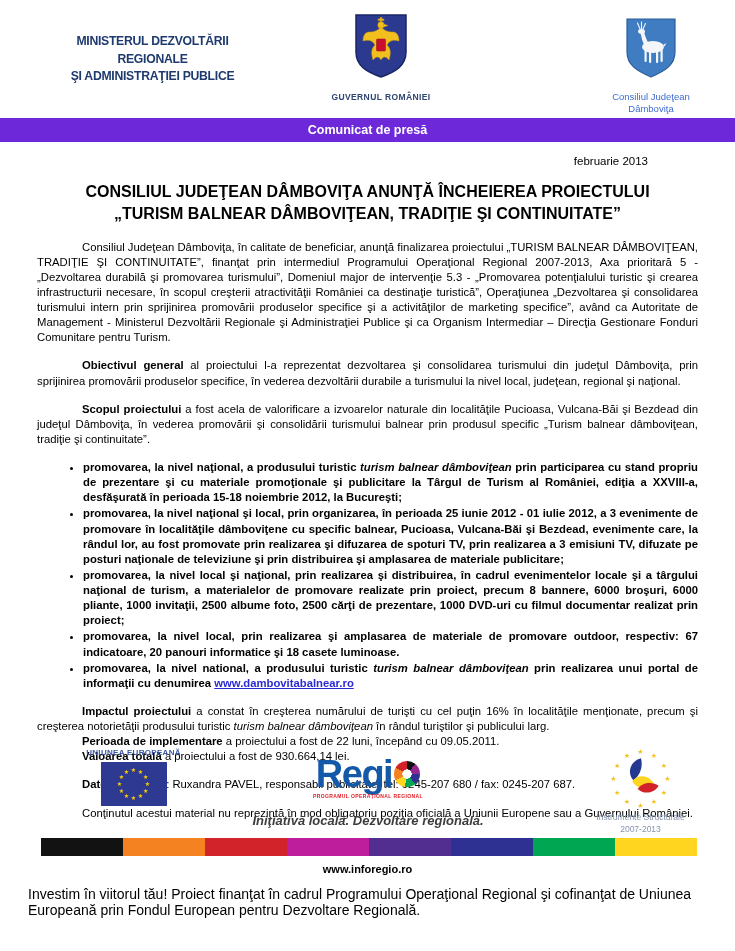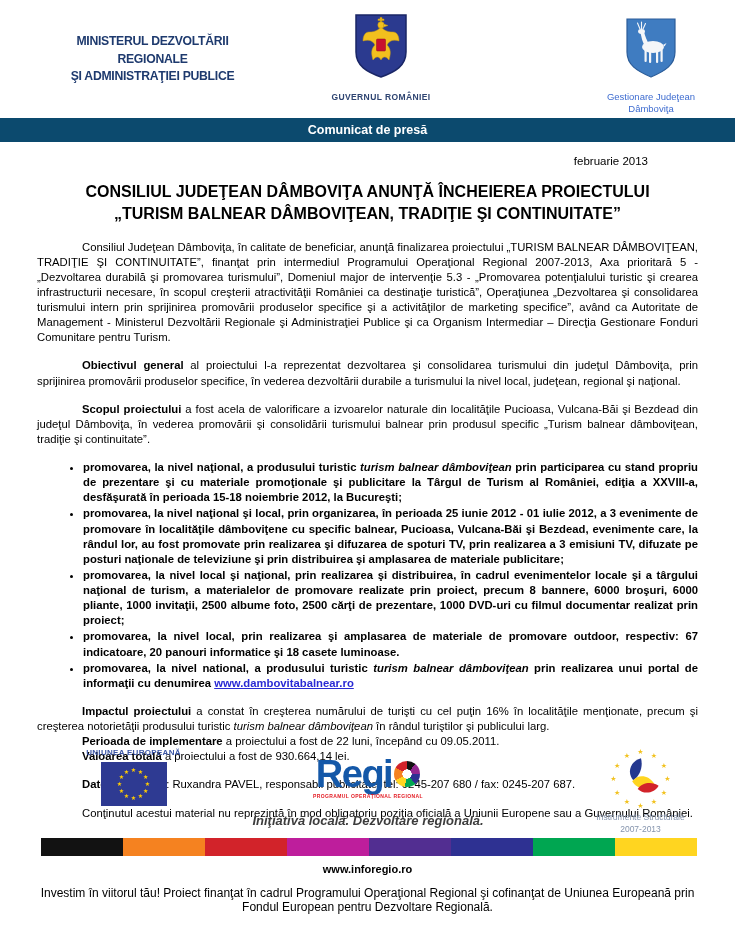--- a/index.html
+++ b/index.html
@@ -14,21 +14,21 @@
     position: absolute; left: 40px; top: 32px; width: 225px;
     text-align: center; font-weight: 700; font-size: 13px; line-height: 1.35;
     color: #1e3a6e; letter-spacing: -0.3px; transform: scaleX(0.94); transform-origin: center;
   }
   .gov-block { position: absolute; left: 320px; top: 14px; width: 122px; text-align: center; }
   .gov-label { margin-top: 10px; font-size: 8.5px; font-weight: 700; color: #2f4572; letter-spacing: .4px; }
   .county-block { position: absolute; left: 592px; top: 18px; width: 118px; text-align: center; }
   .county-label { margin-top: 9px; font-size: 9.5px; line-height: 1.3; color: #3e6cd0; }
   .press-bar {
     position: absolute; top: 118px; left: 0; right: 0; height: 24px;
-    background: #0c4a6e; color: #fff; text-align: center;
+    background: #6d28d9; color: #fff; text-align: center;
     font-weight: 700; font-size: 12.5px; line-height: 24px;
   }
   
   .content { position: absolute; top: 150px; left: 37px; width: 661px; font-size: 11.3px; line-height: 1.34; }
   .date-line { text-align: right; padding-right: 50px; font-size: 11.5px; margin: 4px 0 12px; }
   .doc-title { text-align: center; font-weight: 700; font-size: 16px; line-height: 1.35; margin-bottom: 15px; }
   .para { text-align: justify; text-indent: 45px; margin-bottom: 13px; }
   .para.tight { margin-bottom: 0; }
   .lead { font-weight: 700; }
   .it { font-style: italic; }
@@ -52,21 +52,21 @@
   }
   .regio-sub { font-size: 5px; font-weight: 700; color: #e31b23; letter-spacing: .4px; margin-top: 1px; }
   .regio-tagline { font-size: 13px; font-style: italic; font-weight: 700; color: #3d3d3d; margin-top: 14px; }
   .is-block { position: absolute; left: 568px; top: 748px; width: 145px; text-align: center; }
   .is-stars { position: relative; width: 80px; height: 62px; margin: 0 auto; }
   .is-swoosh { position: absolute; left: 18px; top: 8px; }
   .is-label { font-size: 8.5px; color: #8594ad; line-height: 1.4; margin-top: 2px; }
   .color-bar { position: absolute; top: 838px; left: 41px; width: 656px; height: 18px; display: flex; }
   .bar-seg { flex: 1; }
   .site-line { position: absolute; top: 863px; left: 0; right: 0; text-align: center; font-weight: 700; font-size: 11px; }
-  .bottom-note { position: absolute; top: 886px; left: 28px; right: 28px; text-align: center; font-size: 12px; }
+  .bottom-note { position: absolute; top: 886px; left: 28px; right: 28px; text-align: left; font-size: 14px; }
 </style>
 </head>
 <body>
 
 <div class="page">
 
   <div class="header">
     <div class="ministry-logo">
       <div>MINISTERUL DEZVOLTĂRII REGIONALE</div>
       <div>ŞI ADMINISTRAŢIEI PUBLICE</div>
@@ -99,21 +99,21 @@
             <rect x="30" y="32" width="2.2" height="13" rx="1"></rect>
             <rect x="34.5" y="31" width="2.2" height="13" rx="1"></rect>
             <path d="M20 30 C16.5 25 15.5 19 14.5 15 L18 13.5 C19 18 21 23 23.5 27 Z"></path>
             <ellipse cx="15.5" cy="13.5" rx="3.4" ry="2.4"></ellipse>
             <path d="M37 27 l3.5 -2 l-2 3.5 Z"></path>
           </g>
           <path d="M14 11 L11.5 5 M15.5 11 L15.5 4 M17 11 L19.5 5.5" stroke="#f4f6f9" stroke-width="1.1" fill="none" stroke-linecap="round"></path>
         </svg>
       </span>
       <div class="county-label">
-        <div>Gestionare Judeţean</div>
+        <div>Consiliul Judeţean</div>
         <div>Dâmboviţa</div>
       </div>
     </div>
   </div>
 
   <div class="press-bar">Comunicat de presă</div>
 
   <div class="content">
     <div class="date-line">februarie 2013</div>
 

